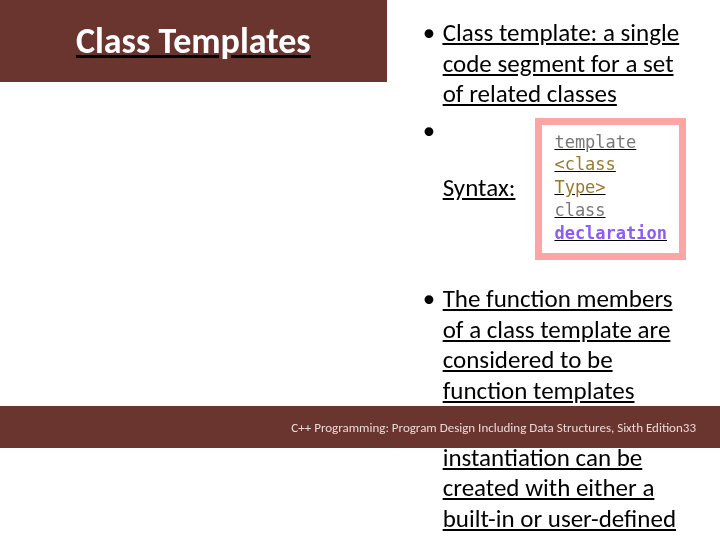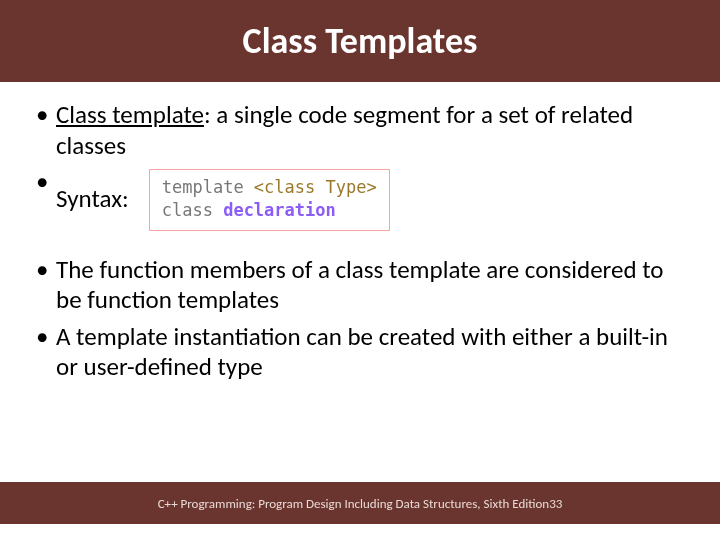--- a/index.html
+++ b/index.html
@@ -1,32 +1,32 @@
 <!DOCTYPE html>
 <html><head>
 <meta charset="utf-8">
 <style>
   * { margin: 0; padding: 0; box-sizing: border-box; }
   html, body { width: 720px; height: 540px; font-family: Calibri, Arial, sans-serif; background: #fff; overflow: hidden; }
-  .slide { width: 720px; height: 524px; position: relative; display: flex; flex-direction: column; }
+  .slide { width: 720px; height: 448px; position: relative; display: flex; flex-direction: row; text-decoration: underline; }
   .title-bar { background: #6a342f; width: 100%; height: 82px; display: flex; align-items: center; justify-content: center; }
   .title { color: #fff; font-weight: 700; font-size: 36px; }
   .content { padding: 18px 34px 12px 34px; flex: 1; color: #000; }
   .bullet-l1 { font-size: 25px; line-height: 1.22; margin-bottom: 6px; padding-left: 22px; position: relative; }
   .bullet-l1::before { content: "•"; position: absolute; left: 2px; top: 0; font-size: 25px; }
   .bullet-l2 { font-size: 21px; line-height: 1.25; margin: 4px 0 10px 0; padding-left: 64px; position: relative; }
   .bullet-l2::before { content: "–"; position: absolute; left: 42px; top: 0; }
   .under { text-decoration: underline; }
   .syntax-row { display: flex; align-items: center; gap: 20px; }
-  .code-box { border: 1px solid #fca5a5; background: #fff; padding: 6px 12px 8px 12px; font-family: Consolas, Menlo, monospace; font-size: 17px; line-height: 1.35; color: #777; margin-top: 2px; }
+  .code-box { border: 7px solid #fca5a5; background: #fff; padding: 6px 12px 8px 12px; font-family: Consolas, Menlo, monospace; font-size: 17px; line-height: 1.35; color: #777; margin-top: 2px; }
   .code-kw { color: #777; }
   .code-ang { color: #9a7a2a; }
   .code-decl { color: #8b5cf6; font-weight: 600; }
   .spacer { height: 18px; }
-  .footer { position: absolute; bottom: 0; left: 0; right: 0; height: 42px; background: #6a342f; display: flex; align-items: center; justify-content: center; padding: 0 24px; color: #e9d9d6; font-size: 13px; }
+  .footer { position: absolute; bottom: 0; left: 0; right: 0; height: 42px; background: #6a342f; display: flex; align-items: center; justify-content: flex-end; padding: 0 24px; color: #e9d9d6; font-size: 13px; }
 </style>
 </head>
 <body>
 
 <div class="slide">
 
   <div class="title-bar">
     <div class="title">Class Templates</div>
   </div>
 

